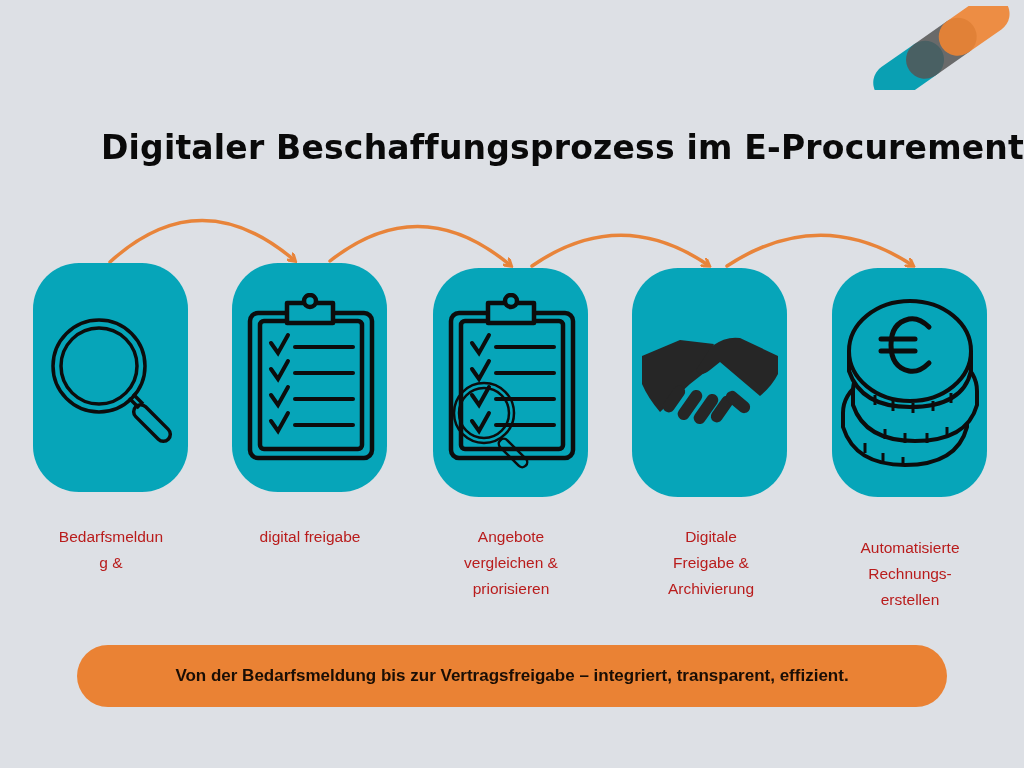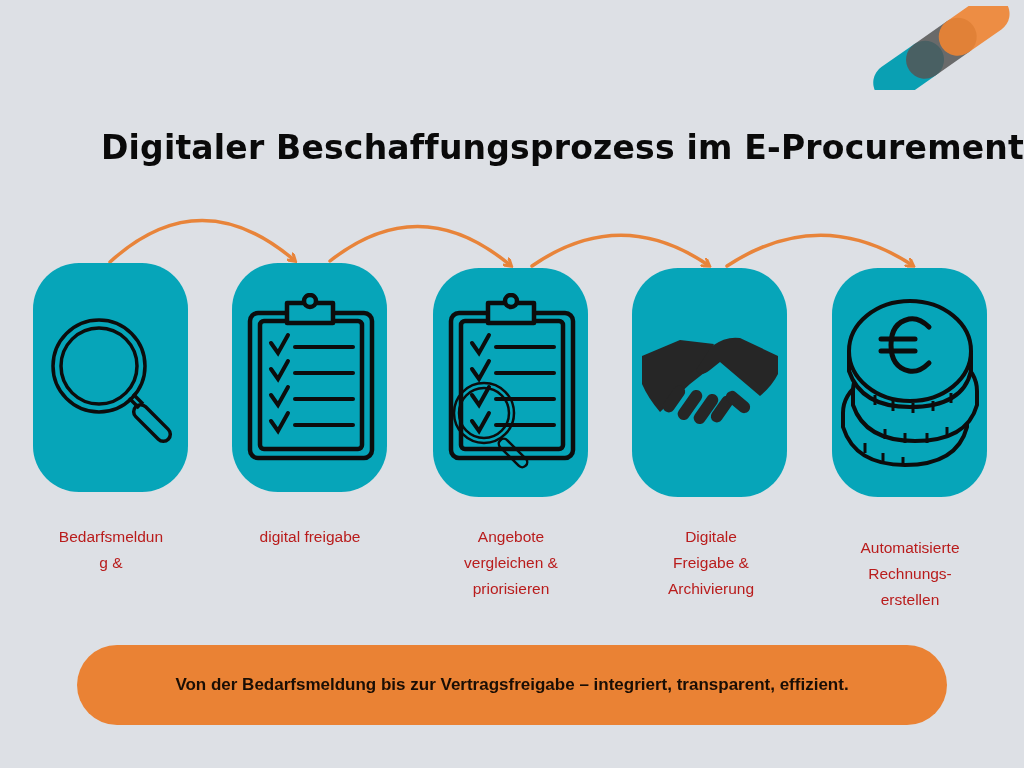--- a/index.html
+++ b/index.html
@@ -3,21 +3,21 @@
 <meta charset="utf-8">
 <style>
   html, body { margin:0; padding:0; }
   body { width:1024px; height:768px; background:#dde0e5; position:relative; overflow:hidden; font-family:"DejaVu Sans", sans-serif; }
   .logo { position:absolute; left:860px; top:6px; width:160px; height:84px; }
   .title { position:absolute; left:0; width:1024px; top:128px; text-align:right; font-family:"DejaVu Sans", sans-serif; font-weight:bold; font-size:33px; color:#0a0a0a; letter-spacing:0.2px; }
   .arrows { position:absolute; left:0; top:0; width:1024px; height:300px; pointer-events:none; }
   .card { position:absolute; width:155px; height:229px; background:#06a5b9; border-radius:46px; display:flex; align-items:center; justify-content:center; }
   .card svg { display:block; }
   .label { position:absolute; width:170px; text-align:center; font-family:Liberation Sans, sans-serif; font-size:15.5px; line-height:26px; color:#b91c1c; }
-  .banner { position:absolute; left:77px; top:645px; width:870px; height:80px; border-radius:40px; background:#ea8234; display:flex; align-items:center; justify-content:center; }
+  .banner { position:absolute; left:77px; top:645px; width:870px; height:62px; border-radius:40px; background:#ea8234; display:flex; align-items:center; justify-content:center; }
   .banner span { font-family:"Liberation Sans", sans-serif; font-weight:bold; font-size:17px; color:#1a0e05; }
 </style>
 </head>
 <body>
 
 <svg class="logo" viewBox="0 0 160 84">
   <g transform="rotate(-35 80 42)">
     <rect x="2" y="24" width="78" height="38" rx="19" fill="#0aa0b3"></rect>
     <rect x="42" y="24" width="78" height="38" rx="19" fill="#555" opacity="0.85"></rect>
     <rect x="82" y="24" width="78" height="38" rx="19" fill="#ee8432" opacity="0.9"></rect>

